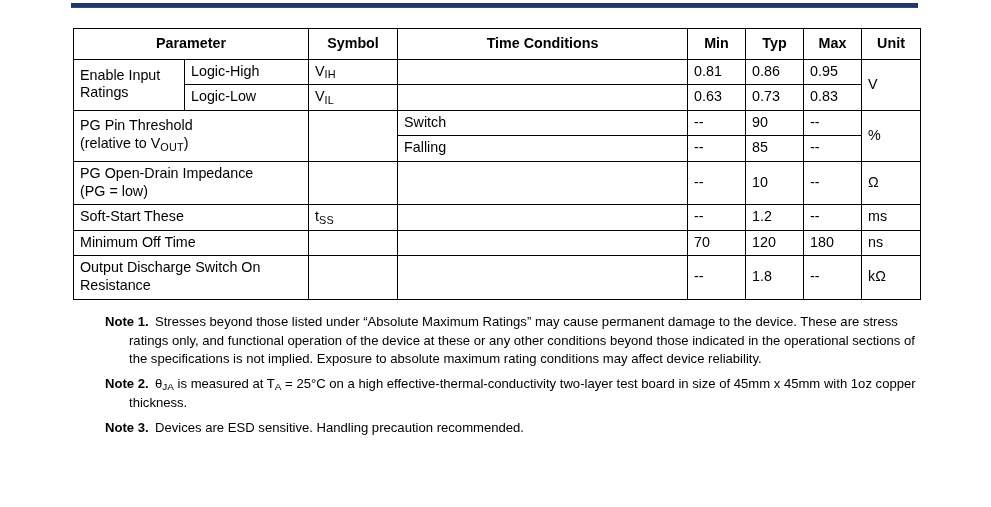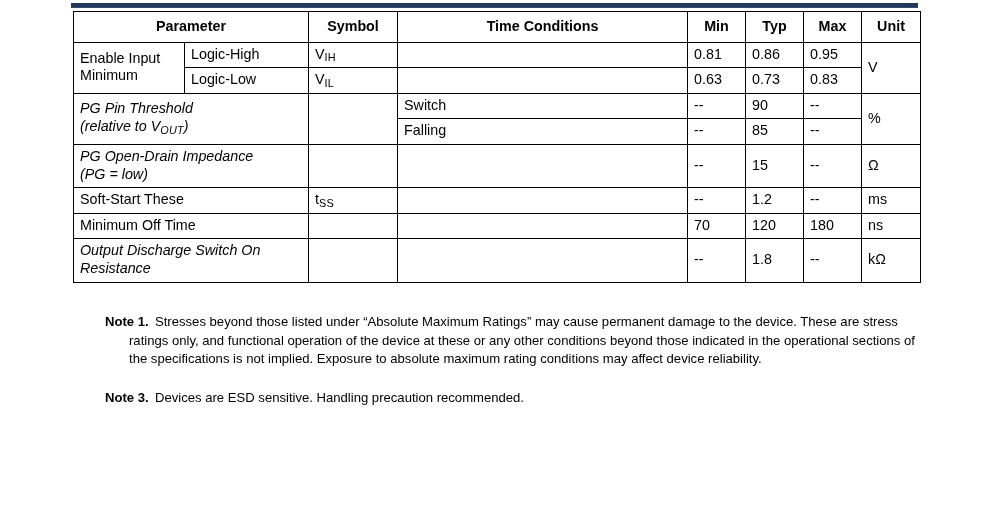--- a/index.html
+++ b/index.html
@@ -33,21 +33,21 @@
     left: 71px;
     top: 7px;
     width: 847px;
     height: 1px;
     background: #2E4B7C;
   }
   
   .spec-table-wrap {
     position: absolute;
     left: 73px;
-    top: 11px;
+    top: 28px;
     width: 847px;
   }
   table.spec {
     border-collapse: collapse;
     width: 847px;
     table-layout: fixed;
     font-size: 14.3px;
     line-height: 1.22;
   }
   table.spec td, table.spec th {
@@ -67,21 +67,21 @@
   td.ctr, th.ctr { text-align: center; }
   .sub {
     font-size: 0.76em;
     vertical-align: baseline;
     position: relative;
     top: 0.22em;
     letter-spacing: 0.2px;
     text-align: right;
   }
   .cell-2line { line-height: 1.25; margin-left: 20px; }
-  .rh-tall { height: 26px; font-style: italic; }
+  .rh-tall { height: 26px; }
   
   .notes {
     position: absolute;
     left: 73px;
     top: 313px;
     width: 855px;
     font-size: 13.1px;
     line-height: 1.43;
   }
   .note {
@@ -93,21 +93,21 @@
   }
   .note .lbl {
     font-weight: bold;
     display: inline-block;
     width: 50px;
     text-indent: 0;
     padding-left: 32px;
   }
   .note-body { }
   .note2 { margin-top: 6px; }
-  .note3 { margin-top: 20px; }
+  .note3 { margin-top: 6px; }
   .note4 { margin-top: 6px; }
   .nsub {
     font-size: 0.76em;
     position: relative;
     top: 0.22em;
   }
 </style>
 </head>
 <body>
 
@@ -137,21 +137,21 @@
           <th class="ctr">Typ</th>
           <th class="ctr">Max</th>
           <th class="ctr">Unit</th>
         </tr>
       </thead>
       <tbody>
 
         <tr>
           <td rowspan="2" class="cell-2line">
             <span>Enable Input</span><br>
-            <span>Minimum</span>
+            <span>Ratings</span>
           </td>
           <td>Logic-High</td>
           <td><span>V</span><span class="sub">IH</span></td>
           <td></td>
           <td class="ctr">0.81</td>
           <td class="ctr">0.86</td>
           <td class="ctr">0.95</td>
           <td class="ctr" rowspan="2">V</td>
         </tr>
 
@@ -185,21 +185,21 @@
         </tr>
 
         <tr>
           <td colspan="2" class="cell-2line rh-tall">
             <span>PG Open-Drain Impedance</span><br>
             <span>(PG = low)</span>
           </td>
           <td></td>
           <td></td>
           <td class="ctr">--</td>
-          <td class="ctr">15</td>
+          <td class="ctr">10</td>
           <td class="ctr">--</td>
           <td class="ctr">Ω</td>
         </tr>
 
         <tr>
           <td colspan="2">Soft-Start These</td>
           <td><span>t</span><span class="sub">SS</span></td>
           <td></td>
           <td class="ctr">--</td>
           <td class="ctr">1.2</td>
@@ -232,20 +232,23 @@
       </tbody>
     </table>
   </div>
 
   <div class="notes">
 
     <div class="note">
       <span class="lbl">Note 1.</span><span class="note-body">Stresses beyond those listed under “Absolute Maximum Ratings” may cause permanent damage to the device. These are stress ratings only, and functional operation of the device at these or any other conditions beyond those indicated in the operational sections of the specifications is not implied. Exposure to absolute maximum rating conditions may affect device reliability.</span>
     </div>
 
+    <div class="note note2">
+      <span class="lbl">Note 2.</span><span class="note-body"><span>θ</span><span class="nsub">JA</span><span> is measured at T</span><span class="nsub">A</span><span> = 25°C on a high effective-thermal-conductivity two-layer test board in size of 45mm x 45mm with 1oz copper thickness.</span></span>
+    </div>
 
     <div class="note note3">
       <span class="lbl">Note 3.</span><span class="note-body">Devices are ESD sensitive. Handling precaution recommended.</span>
     </div>
 
 
   </div>
 
 </div>
 

